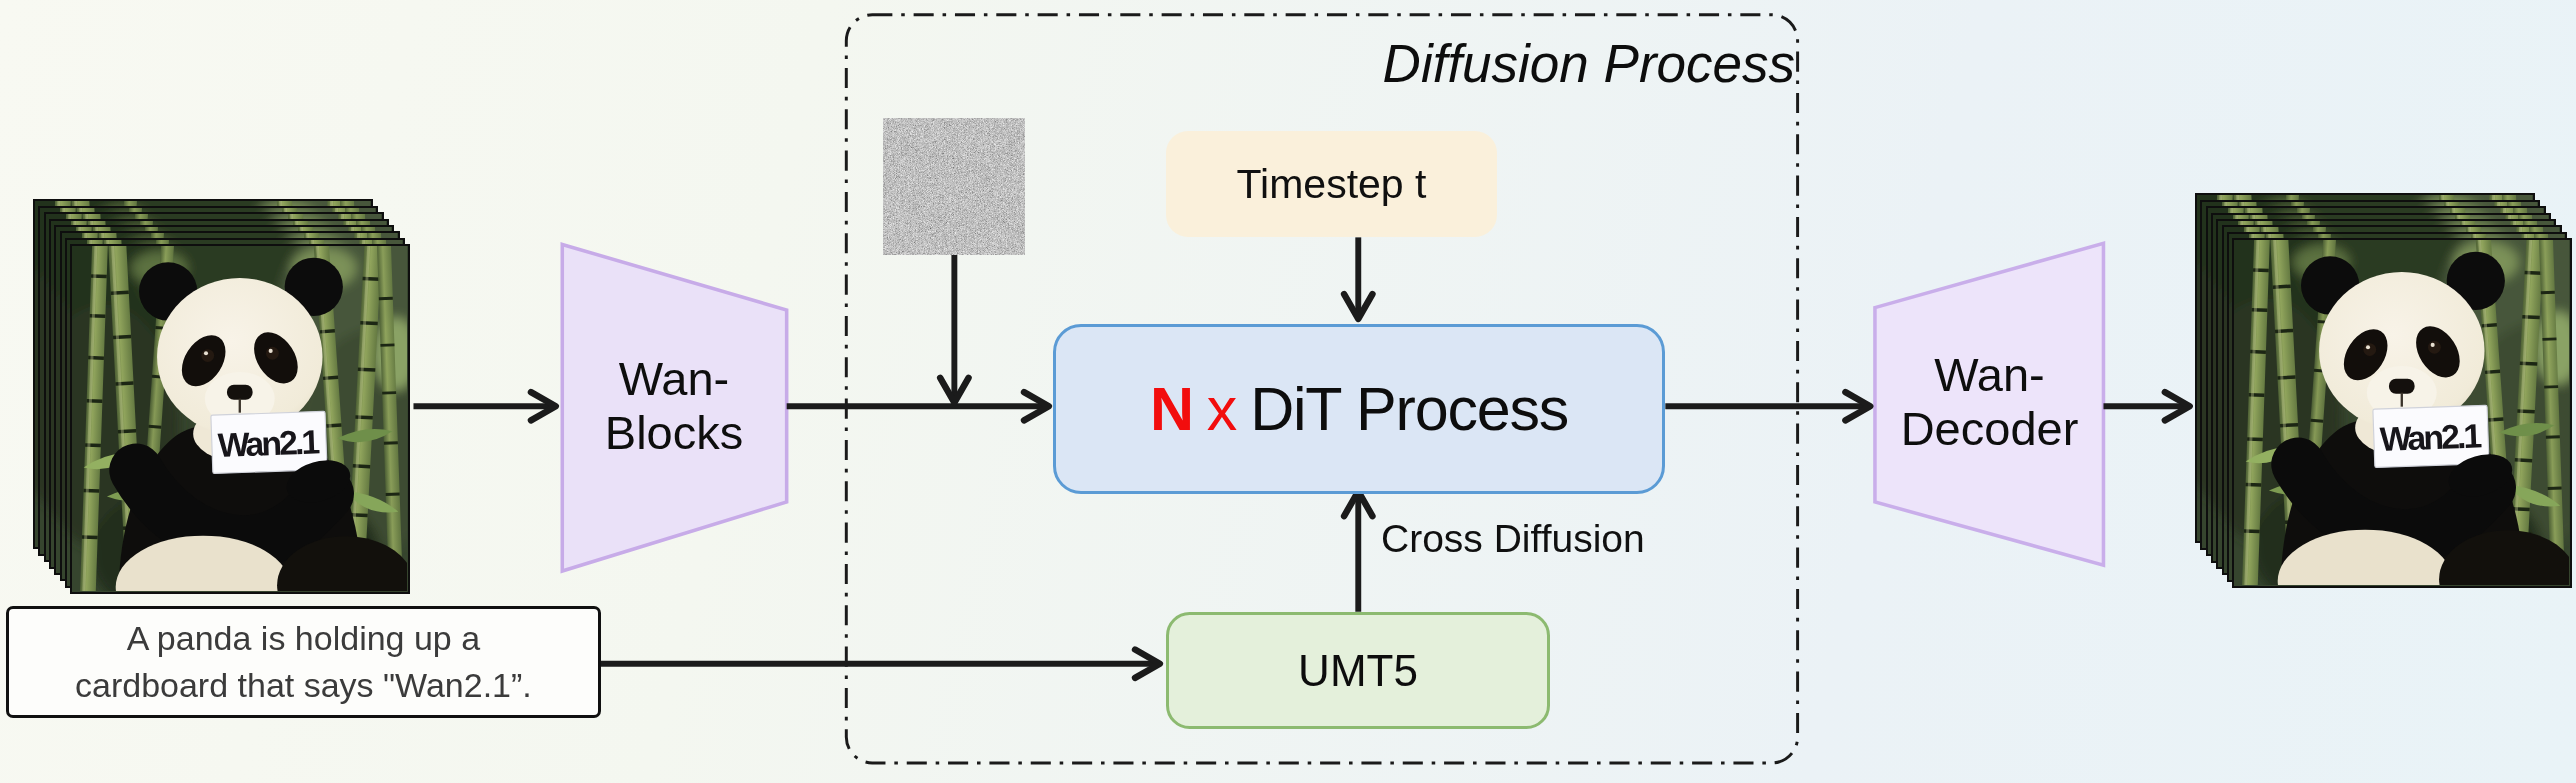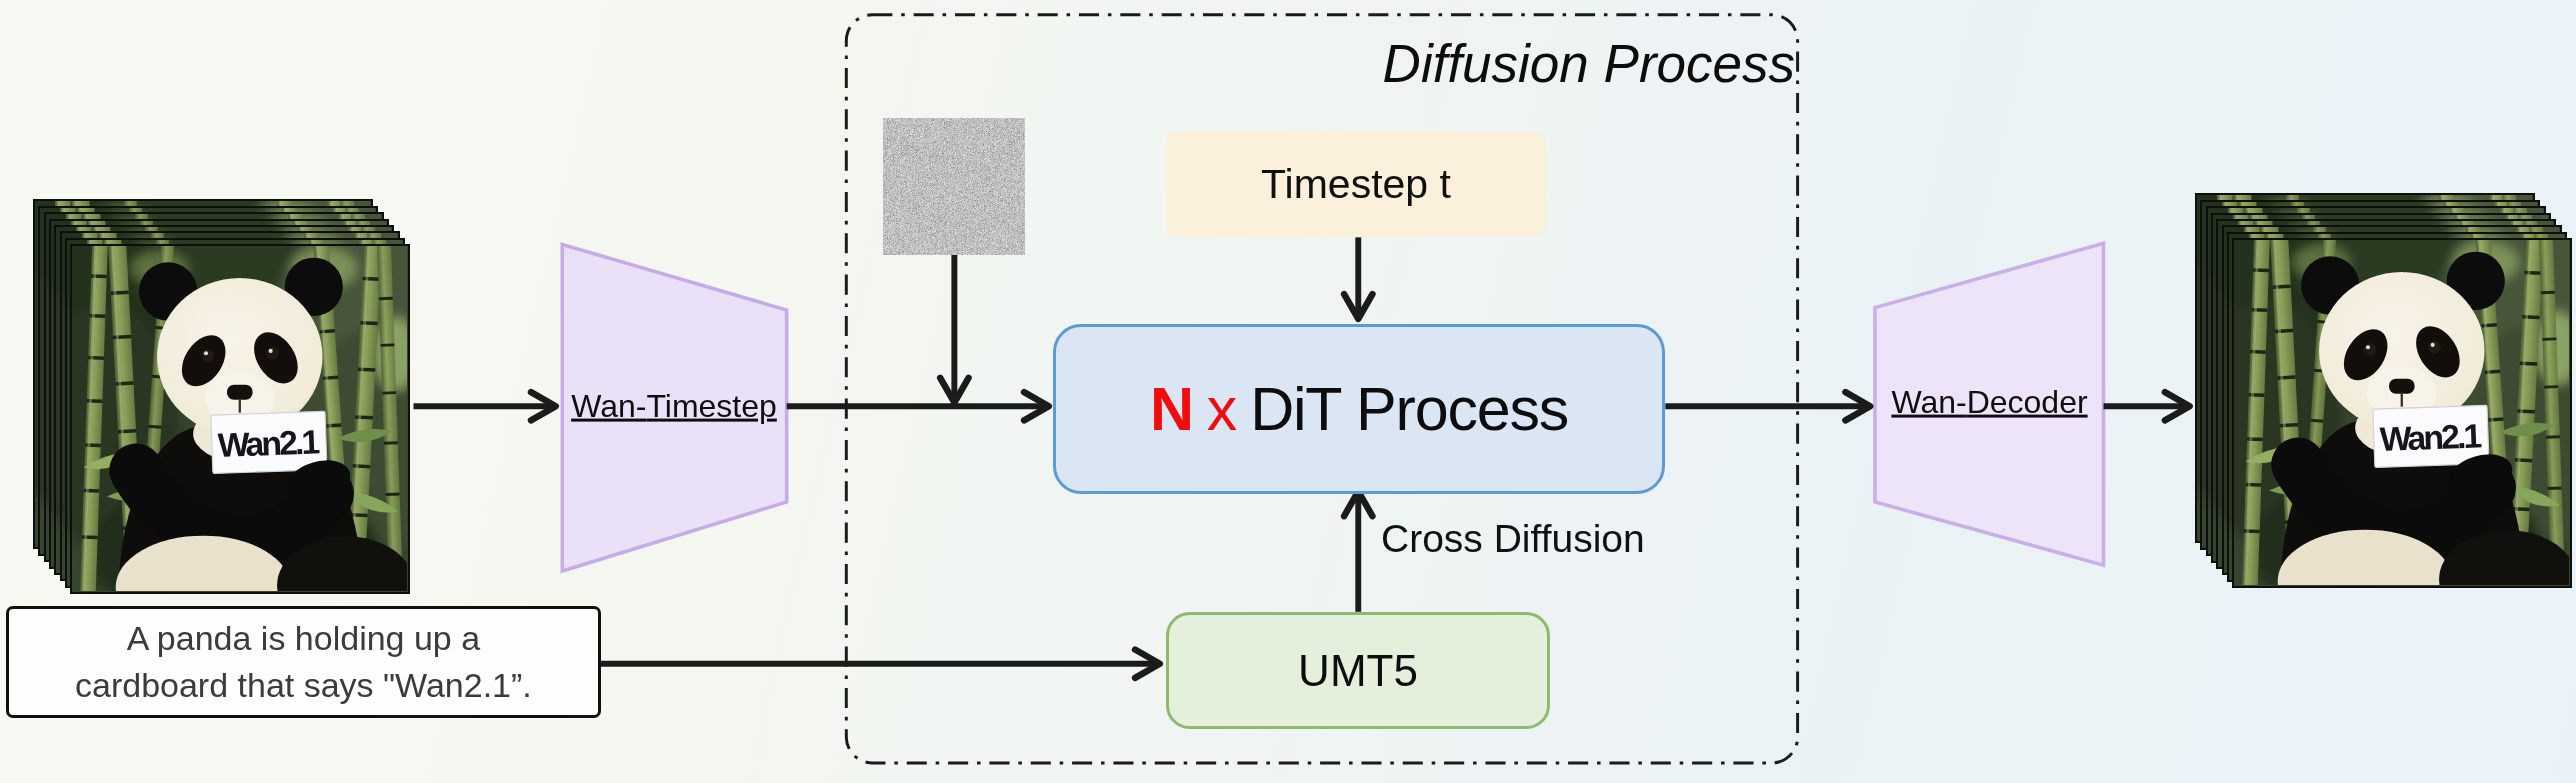--- a/index.html
+++ b/index.html
@@ -12,21 +12,21 @@
   .canvas{
     position:relative;width:2576px;height:783px;
     background:linear-gradient(103deg,#f8f9f2 0%,#f4f7f0 30%,#ebf2f6 72%,#e9f3f7 100%);
   }
   .layer{position:absolute;left:0;top:0;width:2576px;height:783px;}
   svg{display:block;}
 
   
   .node{position:absolute;box-sizing:border-box;display:flex;align-items:center;justify-content:center;text-align:center;}
   .timestep{
-    left:1166px;top:131px;width:380px;height:106px;border-radius:11px;
+    left:1166px;top:131px;width:331px;height:106px;border-radius:22px;
     background:var(--timestep-fill,#faf0db);
     font-size:41px;color:#101010;
   }
   .dit{
     left:1053px;top:324px;width:612px;height:170px;border-radius:28px;
     background:var(--dit-fill,#dbe6f5);
     border:3px solid var(--dit-border,#5b9bd5);
     font-size:61px;letter-spacing:-1.2px;color:#0d0d0d;
   }
   .dit .n{font-weight:bold;color:var(--highlight-red,#f20d0d);margin-right:14px;}
@@ -36,22 +36,22 @@
     background:var(--umt5-fill,#e4f0db);
     border:3px solid var(--umt5-border,#8cba70);
     font-size:44px;color:#0d0d0d;
   }
   .prompt-box{
     left:5.9px;top:606px;width:595px;height:112px;border-radius:7px;
     background:#fdfdfb;border:3.5px solid #101010;
     flex-direction:column;font-size:34px;line-height:47px;color:#3b3b3b;
   }
   .trap-label{
-    position:absolute;display:flex;align-items:center;justify-content:center;
-    font-size:32px;line-height:54px;color:#0e0e0e;text-align:center;transform:translateY(-2.4px);text-decoration:underline;
+    position:absolute;display:flex;flex-direction:column;align-items:center;justify-content:center;
+    font-size:47px;line-height:54px;color:#0e0e0e;text-align:center;transform:translateY(-2.4px);
   }
   .enc-label{left:562px;top:244px;width:224px;height:327px;}
   .dec-label{left:1875px;top:243px;width:229px;height:322px;}
   .cross-attn{
     position:absolute;left:1381px;top:517px;font-size:39px;color:#101010;white-space:nowrap;
   }
   .dp-title{
     position:absolute;right:781px;top:33px;font-size:53px;font-style:italic;color:#0d0d0d;white-space:nowrap;
   }
   .noise{position:absolute;left:883px;top:118px;}
@@ -224,21 +224,21 @@
   </div>
 
   <div class="node umt5">
     <span>UMT5</span>
   </div>
 
   <div class="cross-attn">Cross Diffusion</div>
 
   <div class="trap-label enc-label">
     <span>Wan-</span>
-    <span>Timestep</span>
+    <span>Blocks</span>
   </div>
   <div class="trap-label dec-label">
     <span>Wan-</span>
     <span>Decoder</span>
   </div>
 
   <div class="node prompt-box">
     <span>A panda is holding up a</span>
     <span>cardboard that says "Wan2.1”.</span>
   </div>

